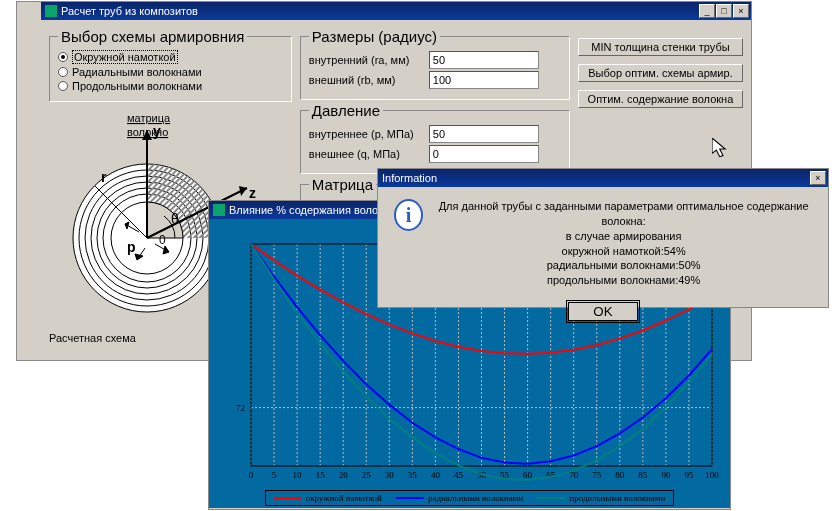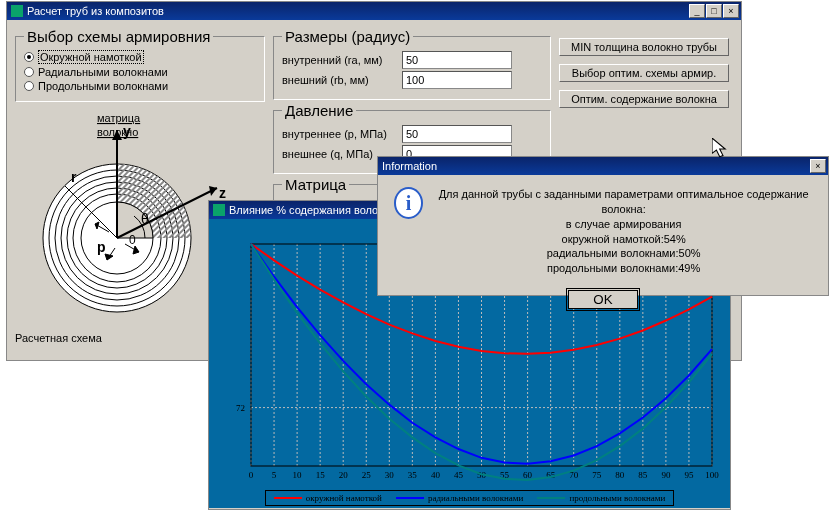--- a/index.html
+++ b/index.html
@@ -70,21 +70,21 @@
   .info-body { display:flex; gap:12px; padding:12px 16px 8px 16px;}
   .info-icon { width:32px; height:32px; border-radius:50%; background:#fff; border:2px solid #2a5dc9; display:flex;align-items:center;justify-content:center;color:#2a5dc9;font-weight:bold;font-family:Georgia,serif;font-size:20px;}
   .info-text { white-space:pre-line; line-height:1.35; font-size:11px;text-align:center;}
   .info-btns { text-align:center; padding:6px 0 10px 0;}
   .ok-btn { border:1px solid #000; outline:1px solid #000; outline-offset:1px; padding:1px 24px; background:#d4d0c8;}
   .cursor { position:absolute; width:22px; height:22px; pointer-events:none;}
 </style>
 </head>
 <body>
 
-<div class="window" style="left:6px; top:1px; width:736px; height:360px;">
+<div class="window" style="left:16px; top:1px; width:736px; height:360px;padding-left:24px;">
   <div class="titlebar">
     <div class="title">
         <span class="tb-icon"></span>
       <span>Расчет труб из композитов</span>
     </div>
     <div class="tb-btns">
       <div class="tb-btn">_</div>
       <div class="tb-btn">□</div>
       <div class="tb-btn">×</div>
     </div>
@@ -177,21 +177,21 @@
       </fieldset>
       <fieldset style="height:26px;overflow:hidden;">
         <legend>Матрица</legend>
         <div class="field-row">
             <label style="width:100px;text-align:center;font-weight:bold;">Модуль Юнга (М</label>
           </div>
       </fieldset>
     </div>
 
     <div style="width:170px; display:flex; flex-direction:column; gap:8px; padding-top:12px;">
-      <div class="btn">MIN толщина волокно трубы</div>
+      <div class="btn">MIN толщина стенки трубы</div>
       <div class="btn">Выбор оптим. схемы армир.</div>
       <div class="btn">Оптим. содержание волокна</div>
     </div>
   </div>
 </div>
 
 <div class="window" style="left:208px; top:200px; width:523px; height:310px;">
   <div class="titlebar">
     <div class="title">
         <span class="tb-icon"></span>
@@ -260,21 +260,21 @@
           <span>радиальными волокнами</span>
         </div>
       <div class="legend-item">
           <span class="leg-line" style="border-color:#008080"></span>
           <span>продольными волокнами</span>
         </div>
     </div>
   </div>
 </div>
 
-<div class="window" style="left:377px; top:156px; width:452px; height:140px;">
+<div class="window" style="left:377px; top:168px; width:452px; height:140px;">
   <div class="titlebar">
     <div class="title">
         <span>Information</span>
       </div>
     <div class="tb-btns">
         <div class="tb-btn">×</div>
       </div>
   </div>
   <div class="info-body">
     <div class="info-icon">i</div>

